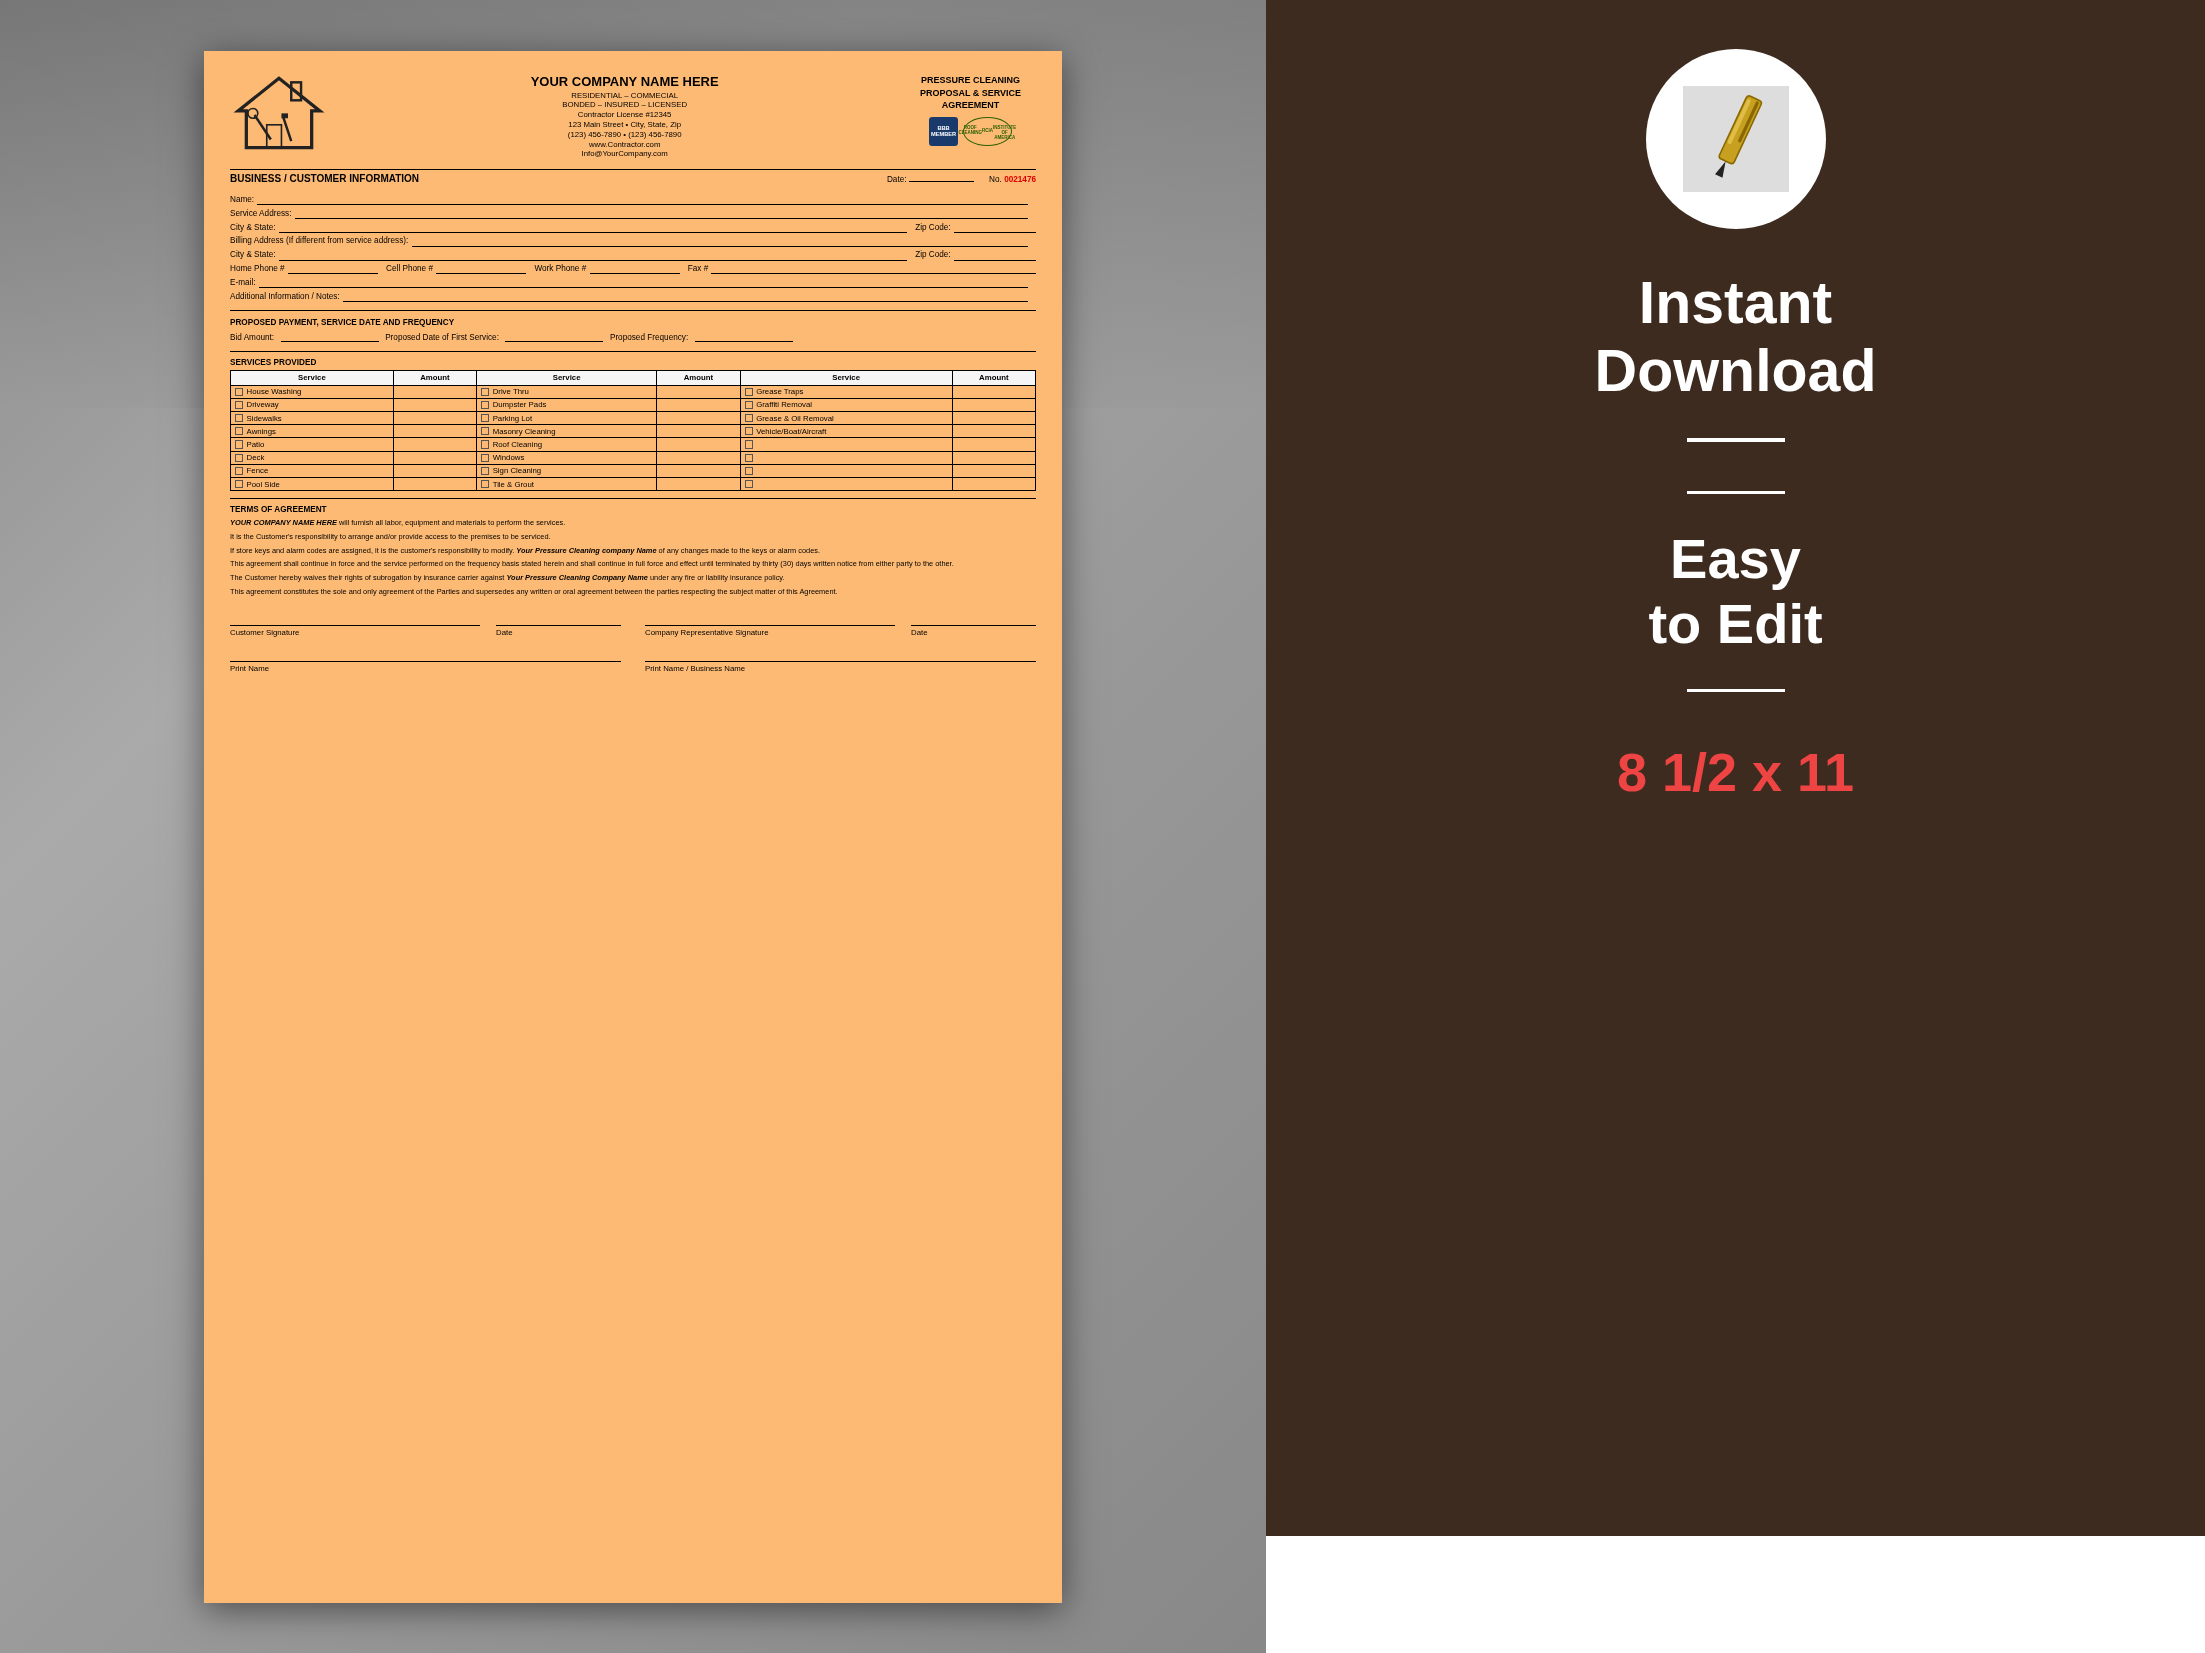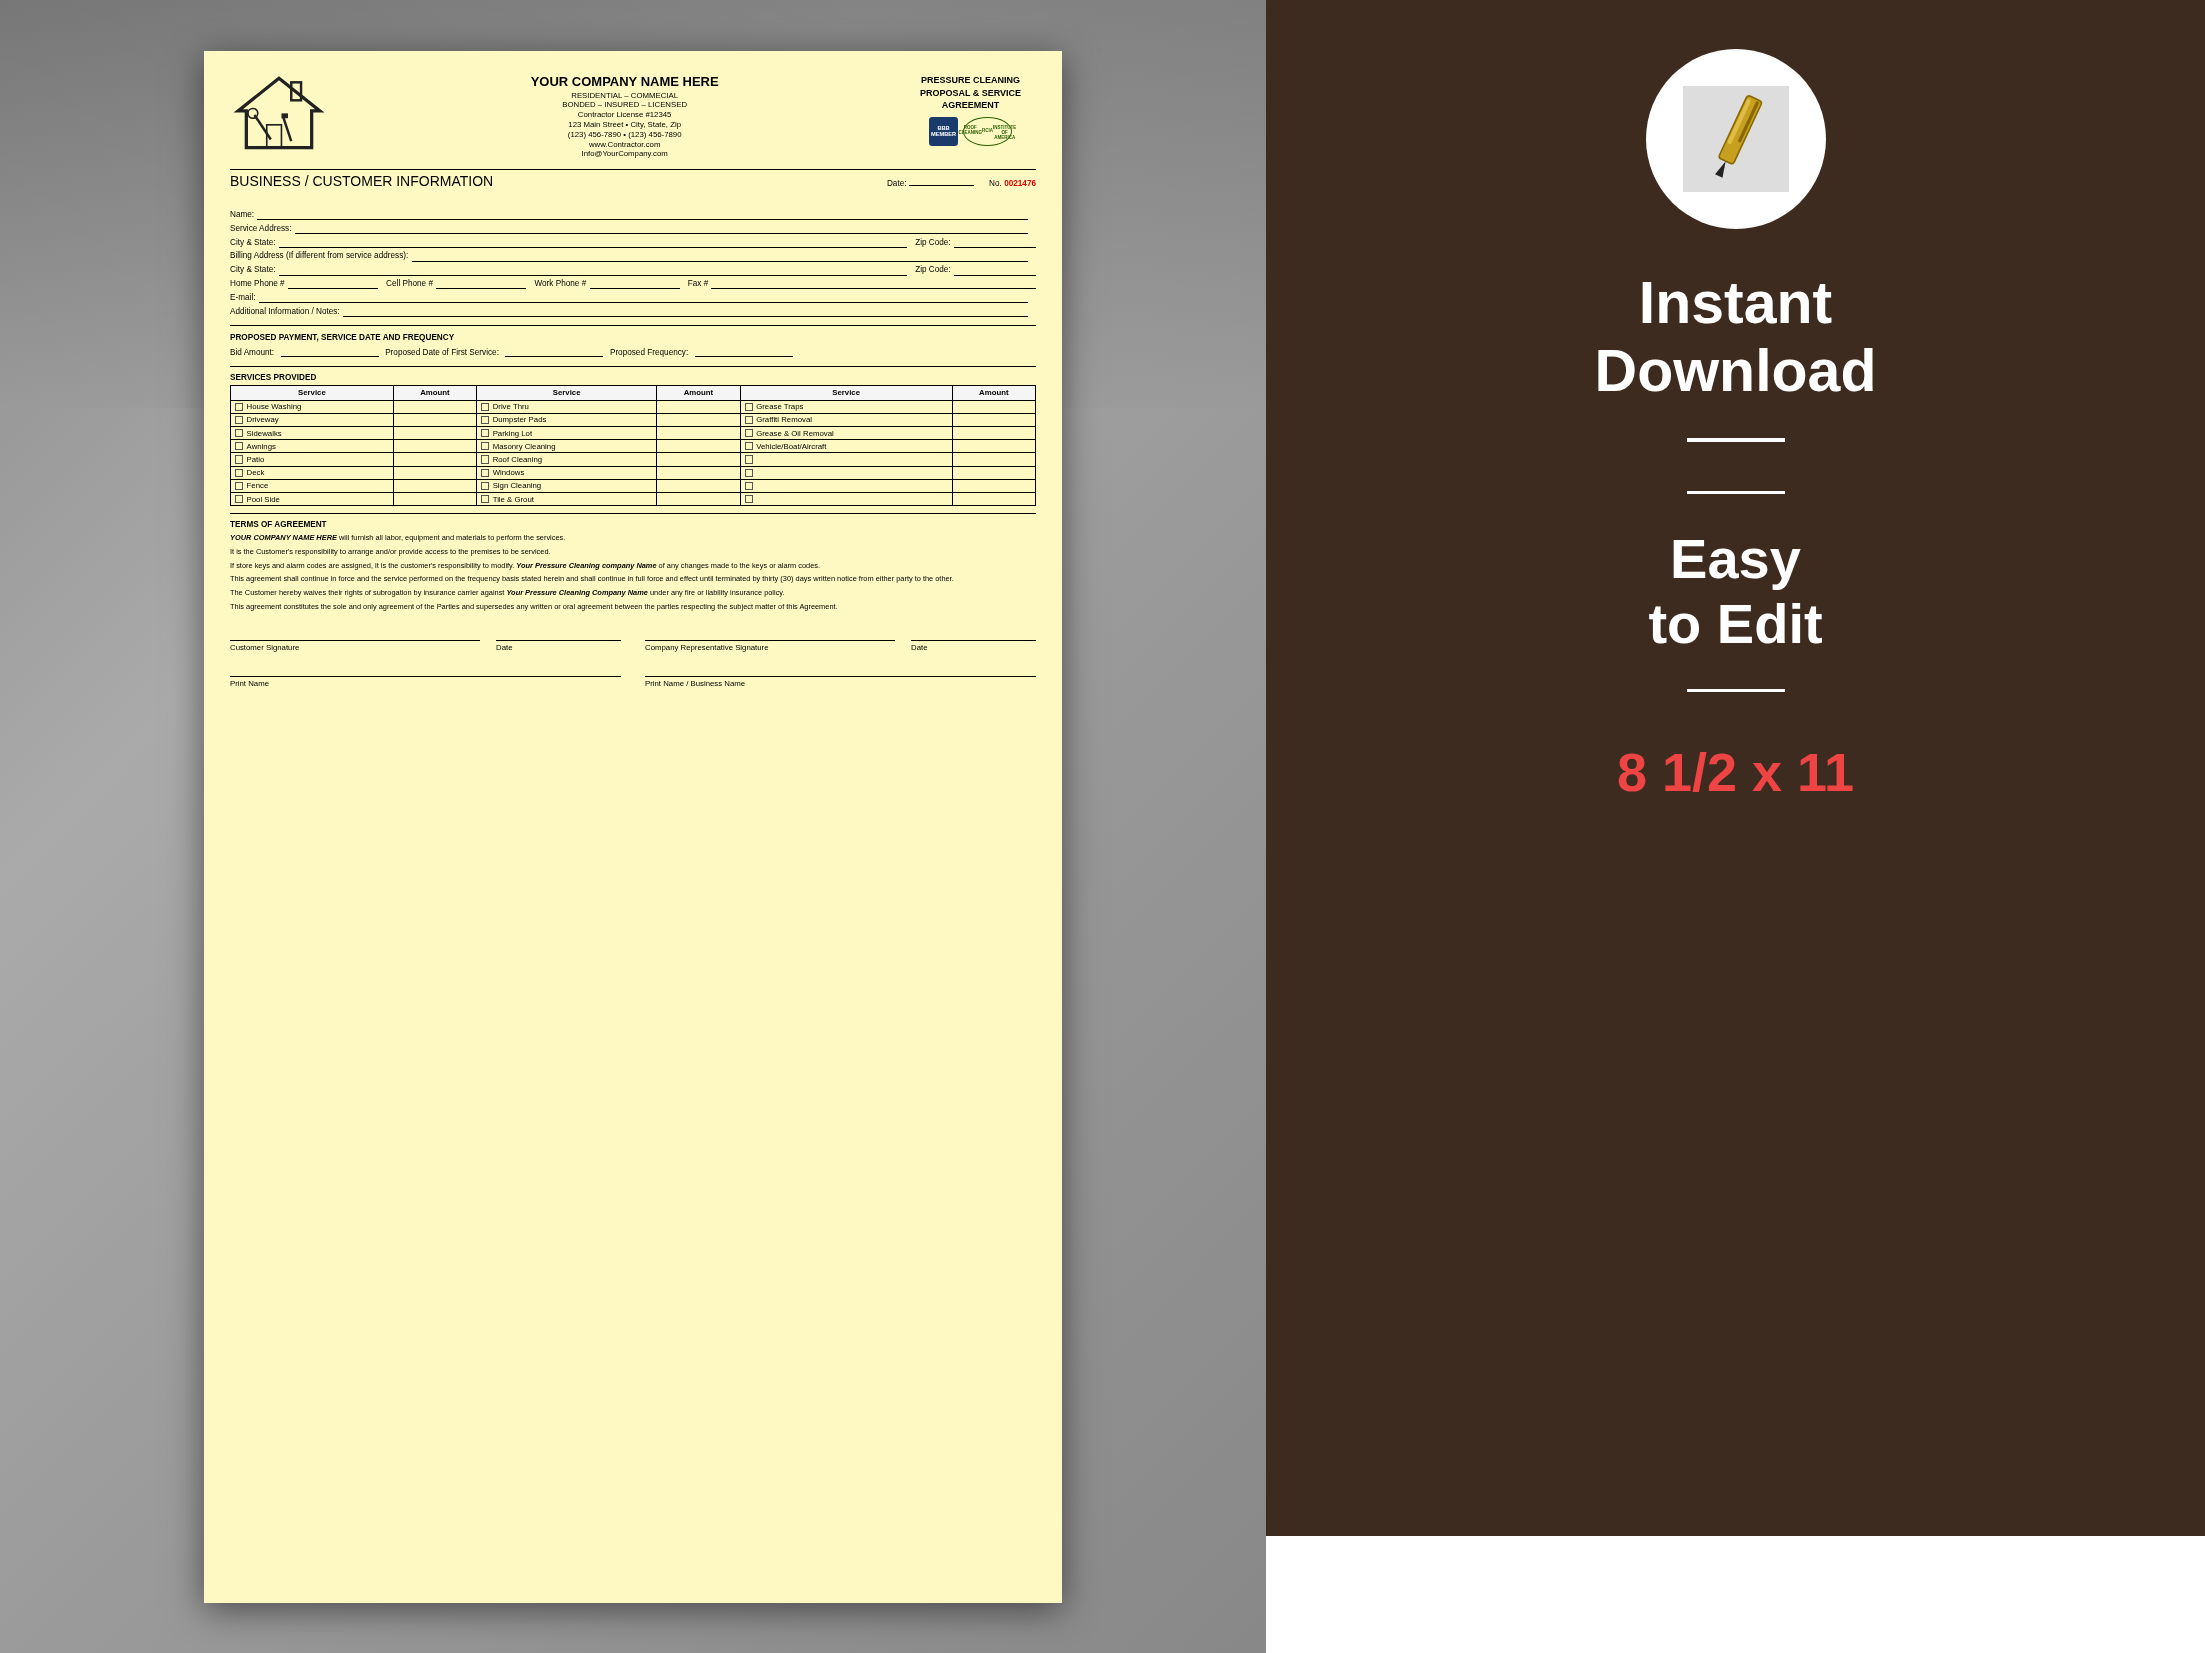--- a/index.html
+++ b/index.html
@@ -37,21 +37,21 @@
       height: 408px;
       background: linear-gradient(180deg, #6a6a6a 0%, #9a9a9a 100%);
       opacity: 0.6;
     }
 
     
     .document {
       position: relative;
       width: 858px;
       min-height: 1552px;
-      background: #fef9c3;
+      background: #fdba74;
       box-shadow: 0 6.5px 33px rgba(0,0,0,0.5);
       padding: 23px 26px 23px 26px;
       font-size: 9px;
       z-index: 10;
     }
 
     
     .doc-header {
       display: flex;
       align-items: flex-start;
@@ -140,23 +140,23 @@
     }
 
     
     .section-divider {
       border-top: 1.6px solid #000;
       margin: 6.5px 0 3.3px 0;
     }
 
     
     .customer-section-title {
-      font-weight: normal;
-      font-size: 14px;
-      margin-bottom: 16px;
+      font-weight: bold;
+      font-size: 10px;
+      margin-bottom: 6px;
     }
 
     .info-row {
       display: flex;
       align-items: center;
       margin-bottom: 2.5px;
       font-size: 8.2px;
     }
 
     .info-label {

